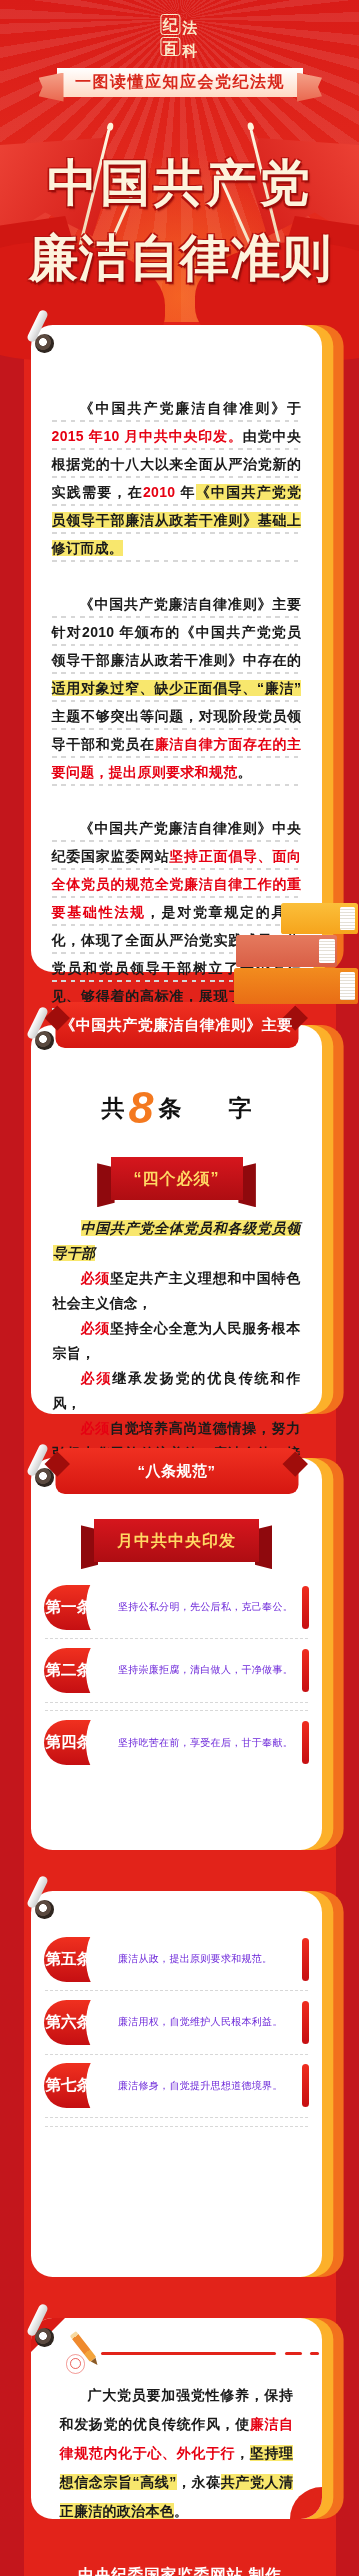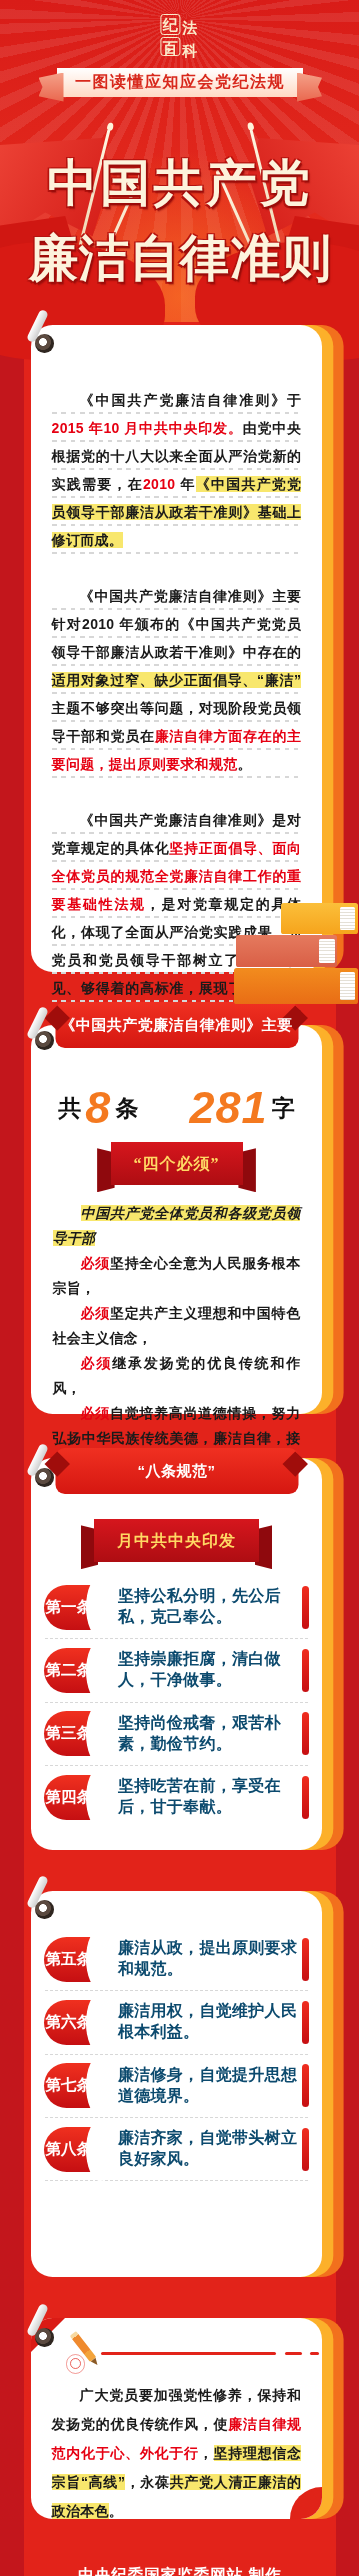--- a/index.html
+++ b/index.html
@@ -72,21 +72,21 @@
     background:linear-gradient(90deg,#ffffff,#cfcfcf);transform:rotate(26deg);}
   .pin .grommet{position:absolute;left:10.3px;top:25px;width:18.5px;height:18.5px;border-radius:50%;
     background:radial-gradient(circle at 42% 42%, #ffffff 0 3.6px, #5b4a40 4.1px 7.7px, #2f2620 8.2px);}
 
   
   .seg-n{color:#1a1a1a;}
   .seg-red{color:#e60012;font-weight:900;}
   .seg-hl{background:#f8e76d;color:#1a1a1a;font-weight:900;}
 
   
-  .intro-body{padding:61px 20.6px 0 20.6px;}
+  .intro-body{padding:61px 20.6px 0 20.6px;margin-top:8px;}
   .para{position:relative;font-size:14px;line-height:28px;letter-spacing:0.3px;
     text-align:justify;text-indent:2em;color:#1a1a1a;margin:0 0 28px 0;font-weight:600;}
   .ruled::before{content:"";position:absolute;inset:0;z-index:-1;
     background:repeating-linear-gradient(90deg,#d7d7d7 0 4.6px,transparent 4.6px 9.3px);
     -webkit-mask:repeating-linear-gradient(to bottom,transparent 0 26px,#000 26px 28px);
     mask:repeating-linear-gradient(to bottom,transparent 0 26px,#000 26px 28px);}
 
   
   .books{position:absolute;left:234px;top:903px;width:124px;height:103px;z-index:5;}
   .book{position:absolute;border-radius:2.6px;}
@@ -116,32 +116,32 @@
   
   .card2-body{padding:56px 21.6px 0 21.6px;}
   .stats-row{display:flex;align-items:center;justify-content:center;height:54px;}
   .stat-label{font-size:23px;font-weight:900;color:#111111;}
   .stat-num{font-size:45px;font-weight:900;font-style:italic;color:#f4791f;margin:0 4.1px;letter-spacing:1px;}
   .stat-gap{width:47px;}
   .musts{margin-top:15.5px;font-size:14px;line-height:25px;color:#1a1a1a;font-weight:600;}
   .musts-intro{text-align:center;margin:0 0 1px 0;font-style:italic;}
   .must{margin:0;text-align:justify;text-indent:2em;letter-spacing:0.2px;}
   .must .kw{color:#e60012;font-weight:900;}
-  .ribbon-mt{margin-top:7px;font-family:Liberation Serif, serif;}
+  .ribbon-mt{margin-top:22px;}
 
   
   .rules-body{padding:61px 13.4px 0 13.4px;}
   .rules-body-c4{padding:24px 13.4px 0 13.4px;}
   .rule-row{display:flex;align-items:center;height:47px;}
   .rule-tag{position:relative;width:56px;height:45px;flex:0 0 56px;
     background:linear-gradient(180deg,#f0301f,#c50f12);border-radius:23px 6.2px 6.2px 23px;
     display:flex;align-items:center;justify-content:center;}
   .rule-tag::after{content:"";position:absolute;right:-14.4px;top:-8.2px;width:29px;height:62px;background:#ffffff;border-radius:50%;}
   .rule-tag span{position:relative;z-index:2;color:#ffffff;font-weight:900;font-size:15.5px;padding-right:7.2px;}
-  .rule-text{flex:1;padding-left:17.5px;color:#0c4a6e;font-weight:700;font-size:16px;letter-spacing:0.3px;}
+  .rule-text{flex:1;padding-left:17.5px;color:#6d28d9;font-weight:400;font-size:10px;letter-spacing:0.3px;}
   .rule-bar{flex:0 0 6.7px;width:6.7px;height:43px;border-radius:4.1px;background:linear-gradient(180deg,#ef2d1f,#c60f12);}
   .rule-sep{border-top:1.5px dashed #d8d8d8;margin:7.7px 1px;}
 
   
   .closing-card{overflow:hidden;}
   .corner-wedge{position:absolute;left:0;top:0;width:0;height:0;
     border-left:34px solid #da1b15;border-bottom:34px solid transparent;}
   .quarter{position:absolute;right:0;bottom:0;width:32px;height:32px;background:#e02318;border-radius:100% 0 0 0;}
   .closing-body{padding:18.5px 20.6px 0 20.6px;}
   .pencil-row{position:relative;height:33px;margin-bottom:11.3px;}
@@ -149,21 +149,21 @@
     background:linear-gradient(180deg,#f7d9a0 0 12%,#ef8a2e 12% 70%,#f3a43c 70%);border-radius:1.5px;}
   .pencil::after{content:"";position:absolute;left:0.5px;bottom:-7.2px;width:0;height:0;
     border-top:7.7px solid #8a5a26;border-left:3.6px solid transparent;border-right:3.6px solid transparent;}
   .pencil-ring{position:absolute;left:14.4px;top:17.5px;width:17.5px;height:17.5px;border-radius:50%;
     border:1.5px solid rgba(226,35,26,.45);}
   .pencil-ring::after{content:"";position:absolute;left:2.6px;top:2.6px;width:9.3px;height:9.3px;border-radius:50%;
     border:1.5px solid rgba(226,35,26,.7);}
   .pline{position:absolute;left:49px;top:15.5px;width:175px;height:3.1px;background:#e2231a;border-radius:2.1px;}
   .pdash1{position:absolute;left:233px;top:15.5px;width:17.5px;height:3.1px;background:#e2231a;border-radius:2.1px;}
   .pdash2{position:absolute;left:258px;top:15.5px;width:9.3px;height:3.1px;background:#e2231a;border-radius:2.1px;}
-  .closing-para{font-size:14px;line-height:29px;margin:0;}
+  .closing-para{font-size:14px;line-height:29px;margin:8px;}
 
   
   .footer{position:absolute;left:0;top:2565px;width:100%;text-align:center;
     color:#ffffff;font-size:15.5px;font-weight:700;letter-spacing:1px;z-index:5;}
 </style>
 </head>
 <body>
 
 <div id="poster">
 
@@ -201,21 +201,21 @@
   </div>
 
   <div class="pin" style="left:25px;top:309px;">
     <span class="hook"></span>
       <span class="grommet"></span>
   </div>
   <div class="card" style="top:325px;height:647px;">
     <div class="intro-body">
       <p class="para ruled"><span class="seg-n">《中国共产党廉洁自律准则》于 </span><span class="seg-red">2015 年10 月中共中央印发。</span><span class="seg-n">由党中央根据党的十八大以来全面从严治党新的实践需要，在</span><span class="seg-red">2010</span><span class="seg-n"> 年</span><span class="seg-hl">《中国共产党党员领导干部廉洁从政若干准则》基础上修订而成。</span></p>
       <p class="para ruled"><span class="seg-n">《中国共产党廉洁自律准则》主要针对2010 年颁布的《中国共产党党员领导干部廉洁从政若干准则》中存在的</span><span class="seg-hl">适用对象过窄、缺少正面倡导、“廉洁” </span><span class="seg-n">主题不够突出等问题，对现阶段党员领导干部和党员在</span><span class="seg-red">廉洁自律方面存在的主要问题，提出原则要求和规范</span><span class="seg-n">。</span></p>
-      <p class="para ruled"><span class="seg-n">《中国共产党廉洁自律准则》是对党章规定的具体化</span><span class="seg-red">坚持正面倡导、面向全体党员的规范全党廉洁自律工作的重要基础性法规</span><span class="seg-n">，是对党章规定的具体化，体现了全面从严治党实践成果，为党员和党员领导干部树立了一个看得见、够得着的高标准，展现了共产党人的高尚道德追求，对于深入推进党风廉政建设和反腐败斗争，加强党内监督，永葆党的先进性和纯洁性，具有十分重要的意义。</span></p>
+      <p class="para ruled"><span class="seg-n">《中国共产党廉洁自律准则》中央纪委国家监委网站</span><span class="seg-red">坚持正面倡导、面向全体党员的规范全党廉洁自律工作的重要基础性法规</span><span class="seg-n">，是对党章规定的具体化，体现了全面从严治党实践成果，为党员和党员领导干部树立了一个看得见、够得着的高标准，展现了共产党人的高尚道德追求，对于深入推进党风廉政建设和反腐败斗争，加强党内监督，永葆党的先进性和纯洁性，具有十分重要的意义。</span></p>
     </div>
   </div>
 
   <div class="books">
     <div class="book bk1"></div>
     <div class="book bk2"></div>
     <div class="book bk3"></div>
   </div>
 
   <div class="pin" style="left:25px;top:1006px;">
@@ -223,28 +223,27 @@
       <span class="grommet"></span>
   </div>
   <div class="card" style="top:1025px;height:389px;">
     <div class="hdr-banner" style="top:-23px;">《中国共产党廉洁自律准则》主要内容</div>
     <div class="card2-body">
       <div class="stats-row">
         <span class="stat-label">共</span>
         <span class="stat-num">8</span>
         <span class="stat-label">条</span>
         <span class="stat-gap"></span>
-        <span class="stat-num">281</span>
         <span class="stat-label">字</span>
       </div>
       <div class="ribbon ribbon-mt">“四个必须”</div>
       <div class="musts">
         <p class="must musts-intro"><span class="seg-hl">中国共产党全体党员和各级党员领导干部</span></p>
+        <p class="must"><span class="kw">必须</span><span>坚定共产主义理想和中国特色社会主义信念，</span></p>
         <p class="must"><span class="kw">必须</span><span>坚持全心全意为人民服务根本宗旨，</span></p>
-        <p class="must"><span class="kw">必须</span><span>坚定共产主义理想和中国特色社会主义信念，</span></p>
         <p class="must"><span class="kw">必须</span><span>继承发扬党的优良传统和作风，</span></p>
         <p class="must"><span class="kw">必须</span><span>自觉培养高尚道德情操，努力弘扬中华民族传统美德，廉洁自律，接受监督，永葆党的先进性和纯洁性。</span></p>
       </div>
     </div>
   </div>
 
   <div class="pin" style="left:25px;top:1443px;">
     <span class="hook"></span>
       <span class="grommet"></span>
   </div>
@@ -262,27 +261,20 @@
       </div>
       <div class="rule-sep"></div>
       <div class="rule-row">
         <div class="rule-tag">
             <span>第二条</span>
           </div>
         <div class="rule-text">坚持崇廉拒腐，清白做人，干净做事。</div>
         <div class="rule-bar"></div>
       </div>
       <div class="rule-sep"></div>
-      <div class="rule-row">
-        <div class="rule-tag">
-            <span>第三条</span>
-          </div>
-        <div class="rule-text">坚持尚俭戒奢，艰苦朴素，勤俭节约。</div>
-        <div class="rule-bar"></div>
-      </div>
       <div class="rule-sep"></div>
       <div class="rule-row">
         <div class="rule-tag">
             <span>第四条</span>
           </div>
         <div class="rule-text">坚持吃苦在前，享受在后，甘于奉献。</div>
         <div class="rule-bar"></div>
       </div>
     </div>
   </div>
@@ -311,27 +303,20 @@
       </div>
       <div class="rule-sep"></div>
       <div class="rule-row">
         <div class="rule-tag">
             <span>第七条</span>
           </div>
         <div class="rule-text">廉洁修身，自觉提升思想道德境界。</div>
         <div class="rule-bar"></div>
       </div>
       <div class="rule-sep"></div>
-      <div class="rule-row">
-        <div class="rule-tag">
-            <span>第八条</span>
-          </div>
-        <div class="rule-text">廉洁齐家，自觉带头树立良好家风。</div>
-        <div class="rule-bar"></div>
-      </div>
       <div class="rule-sep"></div>
     </div>
   </div>
 
   <div class="pin" style="left:25px;top:2303px;">
     <span class="hook"></span>
       <span class="grommet"></span>
   </div>
   <div class="card closing-card" style="top:2318px;height:201px;">
     <div class="corner-wedge"></div>

